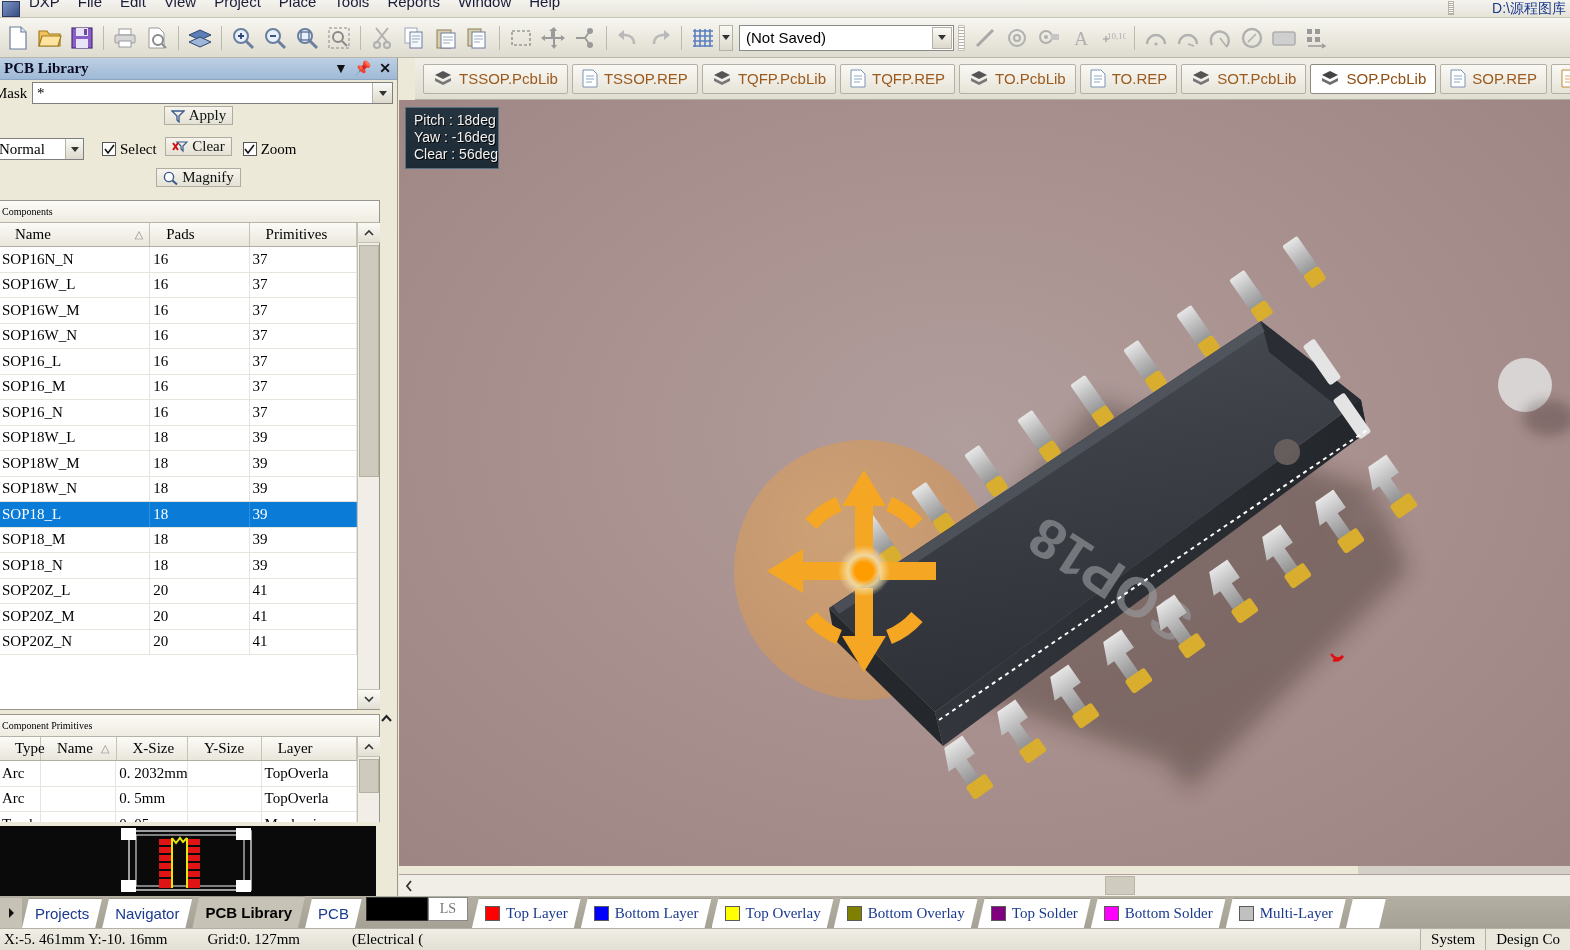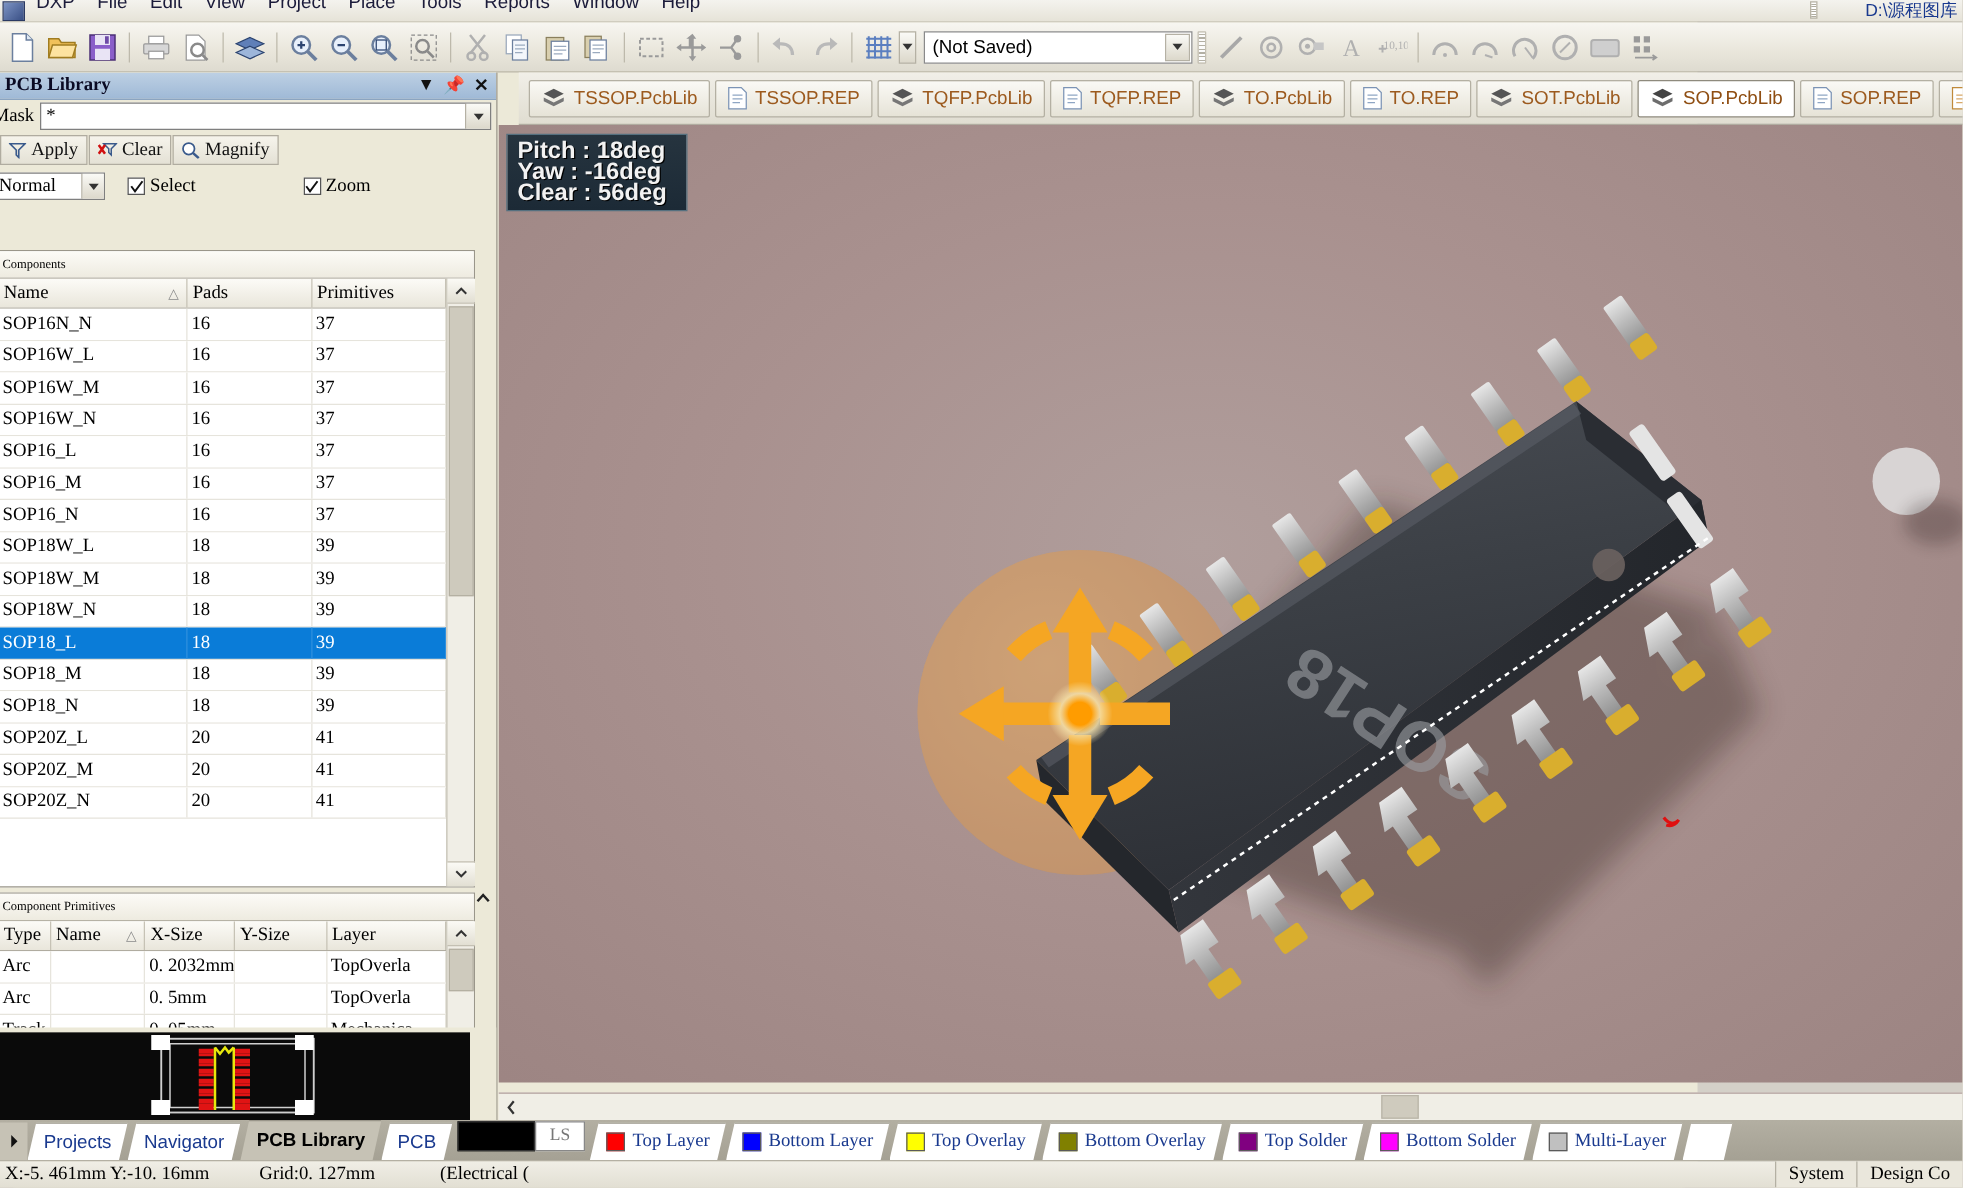--- a/index.html
+++ b/index.html
@@ -101,21 +101,21 @@
     flex: 1; height: 22px; background: #fff; border: 1px solid #7f7f7f;
     font-size: 15px; font-family: "Liberation Serif", serif;
     display: flex; align-items: center; padding-left: 4px; position: relative;
   }
   .mask-input .arrow {
     position: absolute; right: 0; top: 0; bottom: 0; width: 20px;
     background: linear-gradient(#fafaf6,#dcd8cb); border-left: 1px solid #b5b1a4;
     display: flex; align-items: center; justify-content: center;
   }
 
-  .btn-row { height: 28px; display: flex; align-items: center; gap: 1px; padding-left: 0px; }
+  .btn-row { height: 28px; display: flex; align-items: center; gap: 12px; padding-left: 0px; flex-direction: column; }
   .lb-btn {
     height: 24px; display: flex; align-items: center; gap: 4px;
     padding: 0 6px; border: 1px solid #b0aca0; background: linear-gradient(#f6f4ec,#e4e1d5);
     font-size: 15px; font-family: "Liberation Serif", serif; color: #111;
   }
   .opt-row { height: 30px; display: flex; align-items: center; gap: 0; }
   .opt-select {
     width: 88px; height: 22px; background: #fff; border: 1px solid #7f7f7f;
     font-size: 15px; font-family: "Liberation Serif", serif;
     display: flex; align-items: center; padding-left: 2px; position: relative;
@@ -135,21 +135,21 @@
     height: 22px; background: linear-gradient(#fcfbf7,#eeebe0);
     border-bottom: 1px solid #b6b2a5;
     display: flex; align-items: center; padding-left: 3px;
     font-size: 10px; font-family: "Liberation Serif", serif; color: #000;
   }
   .grid-head { height: 24px; display: flex; background: linear-gradient(#fcfbf7,#e9e6db);
     border-bottom: 1px solid #b0aca0; }
   .gh {
     font-size: 15px; font-family: "Liberation Serif", serif; color: #000;
     border-right: 1px solid #c6c2b5; display: flex; align-items: center;
-    padding-left: 4px; position: relative;
+    padding-left: 16px; position: relative;
   }
   .sort-asc { position: absolute; right: 6px; font-size: 11px; color: #8a8a8a; }
   .grow { height: 25.5px; display: flex; border-bottom: 1px solid #e6e4dc; background: #fff; }
   .grow.sel { background: #0a7cd8; }
   .grow.sel .gc { color: #fff; border-right-color: #2f8fdd; }
   .gc { font-size: 15px; font-family: "Liberation Serif", serif; color: #000;
     border-right: 1px solid #e6e4dc; display: flex; align-items: center; padding-left: 3px;
     overflow: hidden; white-space: nowrap; }
 
   .vscroll { position: absolute; right: 0; top: 22px; bottom: 0; width: 22px;
@@ -167,24 +167,24 @@
   }
   .prev-outer { position: absolute; left: 0; bottom: 0; width: 398px; height: 74px; background:#ece9d8;}
 
   
   .viewport {
     position: absolute; left: 399px; top: 100px; width: 1171px; height: 766px;
     background: radial-gradient(ellipse at 48% 44%, #b09e9c 0%, #a9918f 45%, #9c8482 100%);
     overflow: hidden;
   }
   .posbox {
-    position: absolute; left: 6px; top: 7px; padding: 4px 16px 5px 8px;
+    position: absolute; left: 6px; top: 7px; padding: 4px 0 5px 8px;
     background: linear-gradient(#26343f,#1c2a36);
     border: 1px solid #55707f;
-    color: #f2f2f2; font-size: 19px; font-weight: bold; line-height: 17px;
+    color: #f2f2f2; font-size: 14px; font-weight: normal; line-height: 17px;
     font-family: "Liberation Sans", sans-serif;
     text-shadow: 1px 1px 0 #000;
   }
 
   
   .tabstrip {
     position: absolute; left: 399px; top: 58px; width: 1171px; height: 42px;
     background: linear-gradient(#f1efe8,#e0ddd1);
     border-bottom: 1px solid #b0aca0;
     display: flex; align-items: center; gap: 4px; padding-left: 8px;

